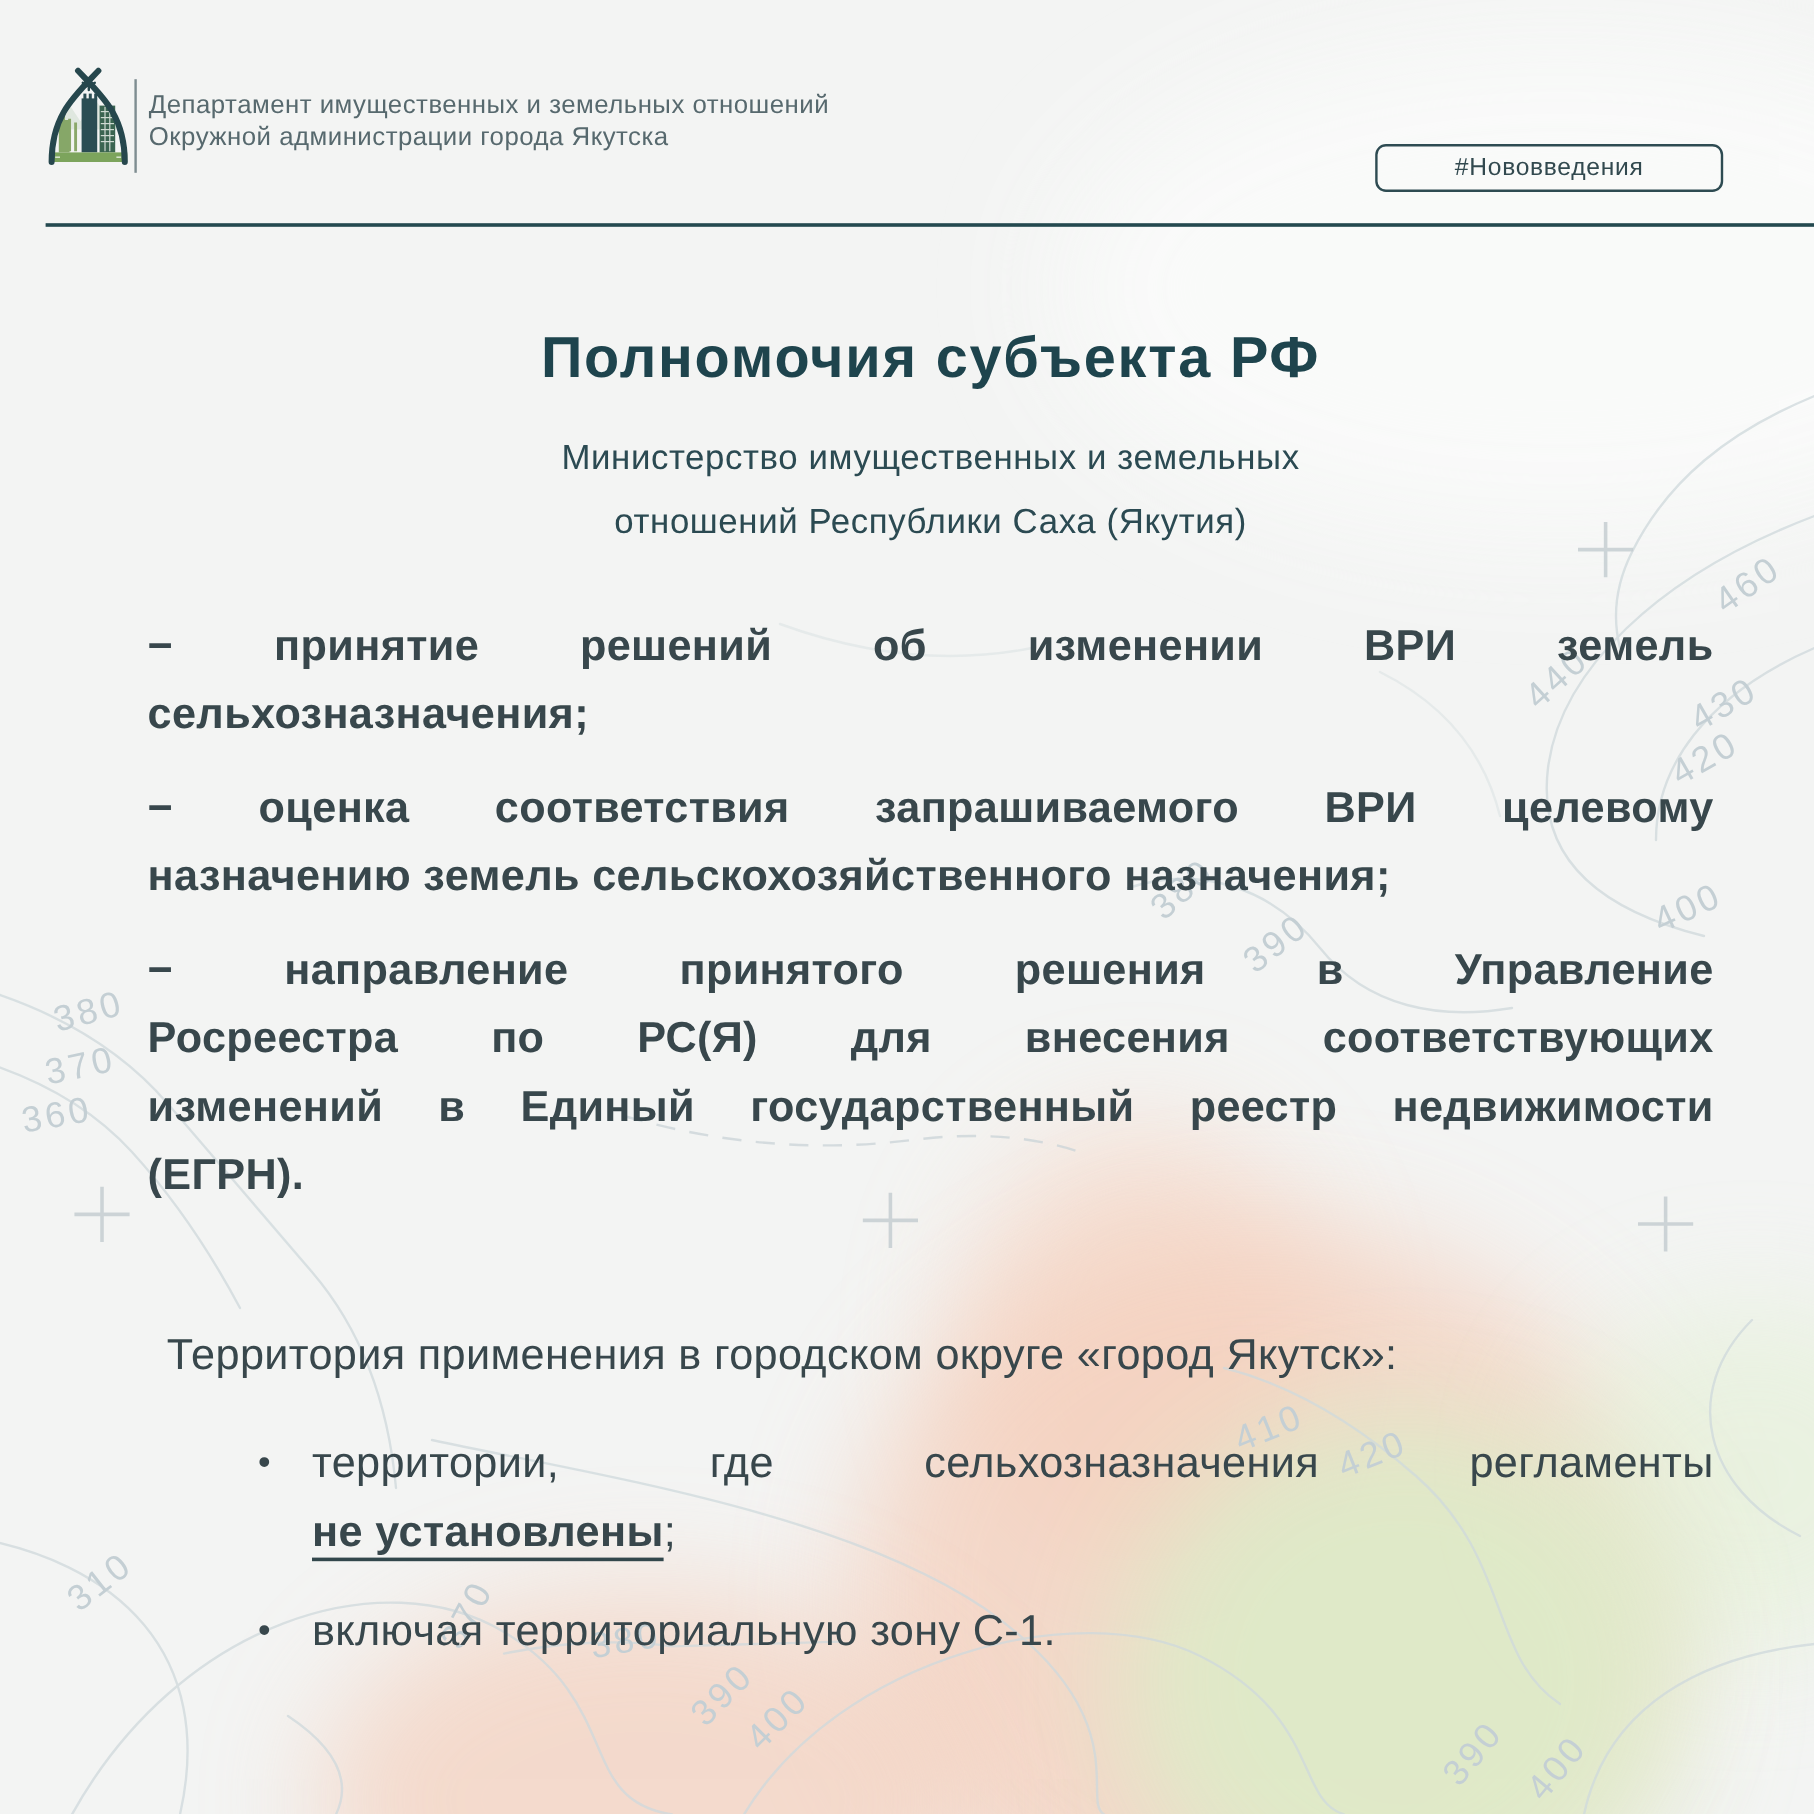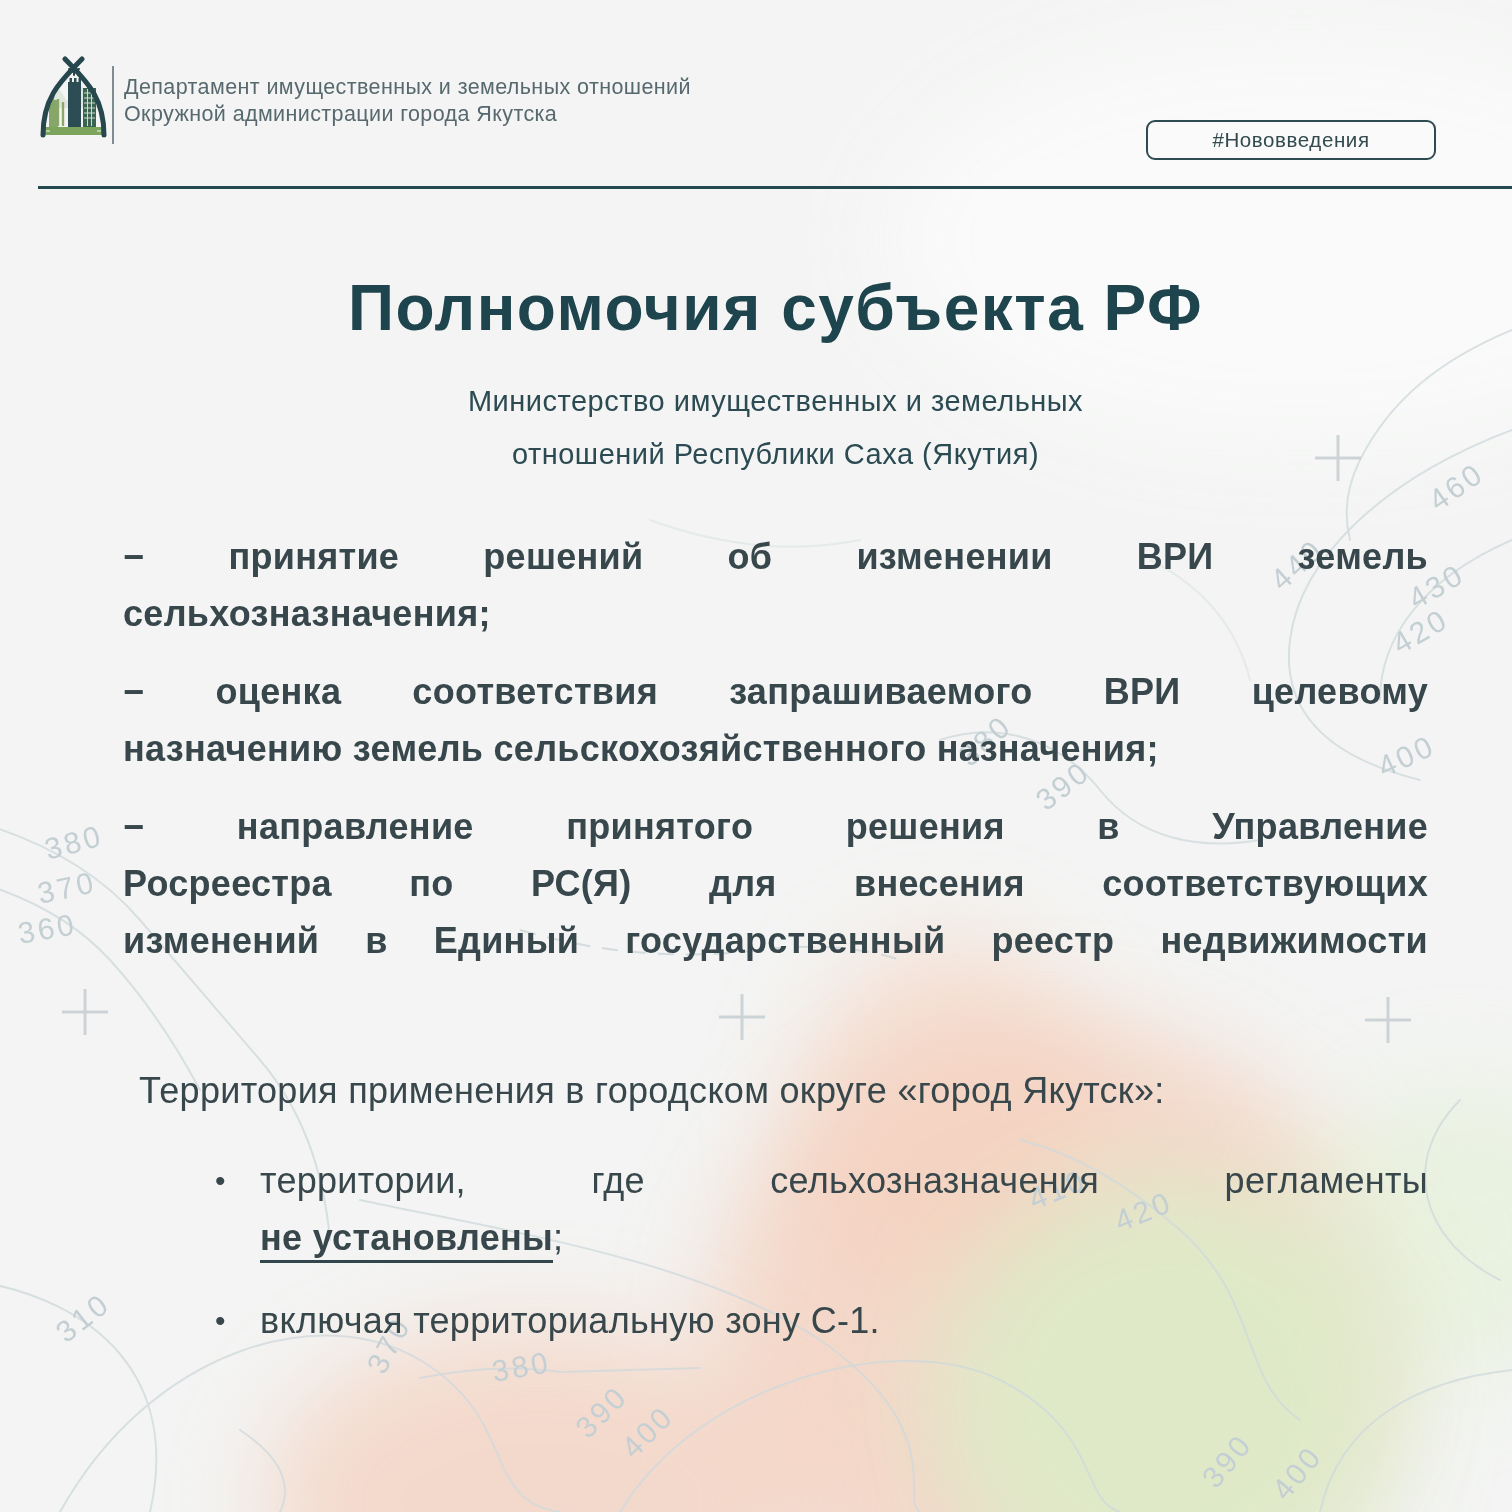--- a/index.html
+++ b/index.html
@@ -36,21 +36,21 @@
   }
   .rule{position:absolute;left:38px;right:0;top:186px;height:3px;background:#24494f;}
 
   
   main{
     position:absolute;left:0;top:189px;right:0;
     padding:0 84px 0 123px;
   }
   h1{
     margin:82px 0 0;text-align:center;
-    font-size:64px;font-weight:bold;letter-spacing:1.5px;
+    font-size:48px;font-weight:bold;letter-spacing:1.5px;
     color:#1e444d;
   }
   h2{
     margin:30px 0 0;text-align:center;font-weight:400;
     font-size:29px;line-height:53px;color:#2b4a52;letter-spacing:.5px;
   }
   .sub-line{display:block;}
 
   .paras{margin-top:47px;}
   .para{margin:0 0 21px;font-size:36px;line-height:57px;letter-spacing:.3px;font-weight:bold;}
@@ -208,20 +208,21 @@
         <span class="lline">сельхозназначения;</span>
       </p>
       <p class="para">
         <span class="jline">− оценка соответствия запрашиваемого ВРИ целевому</span>
         <span class="lline">назначению земель сельскохозяйственного назначения;</span>
       </p>
       <p class="para">
         <span class="jline">− направление принятого решения в Управление</span>
         <span class="jline">Росреестра по РС(Я) для внесения соответствующих</span>
         <span class="jline">изменений в Единый государственный реестр недвижимости</span>
+        <span class="lline">(ЕГРН).</span>
       </p>
     </section>
 
     <p class="territory">Территория применения в городском округе «город Якутск»:</p>
 
     <div class="bullets">
       <div class="bullet">
         <span class="marker">•</span>
         <div class="bbody">
           <span class="jline">территории, где сельхозназначения регламенты</span>

